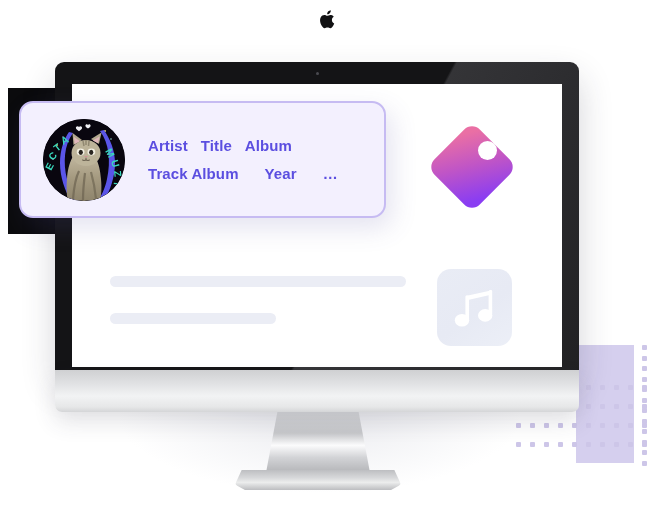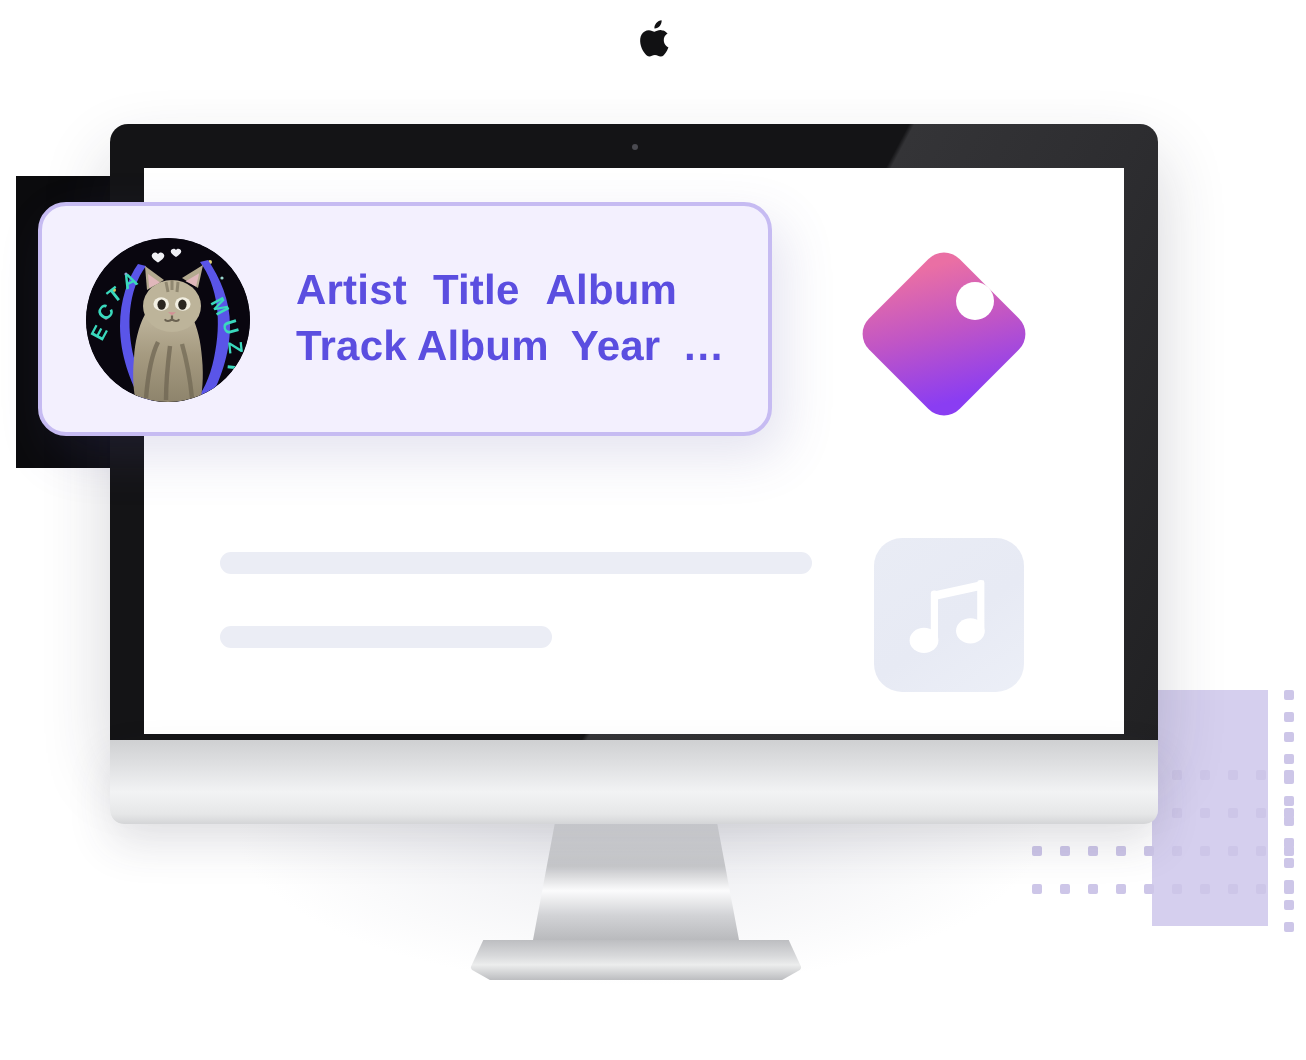--- a/index.html
+++ b/index.html
@@ -214,29 +214,29 @@
     overflow: hidden;
     flex: none;
     background: #0a0a12;
   }
   .album-art svg { display: block; }
 
   .tag-fields {
     margin-left: 23px;
     color: #5b4ee0;
     font-weight: bold;
-    font-size: 21px;
+    font-size: 15px;
     line-height: 28px;
     letter-spacing: .1px;
     white-space: nowrap;
   }
   .tag-fields .row { display: block; }
   .tag-fields .f { display: inline-block; }
   .row1 .f + .f { margin-left: 13px; }
-  .row2 .f + .f { margin-left: 11px; }
+  .row2 .f + .f { margin-left: 26px; }
 </style>
 </head>
 <body>
 
 <div id="stage">
 
   <div class="deco-rect"></div>
 
   <div class="deco-dots" id="dot-grid">
       <div class="dot" style="left: 0px; top: 40px; background: rgb(205, 198, 232);"></div>

